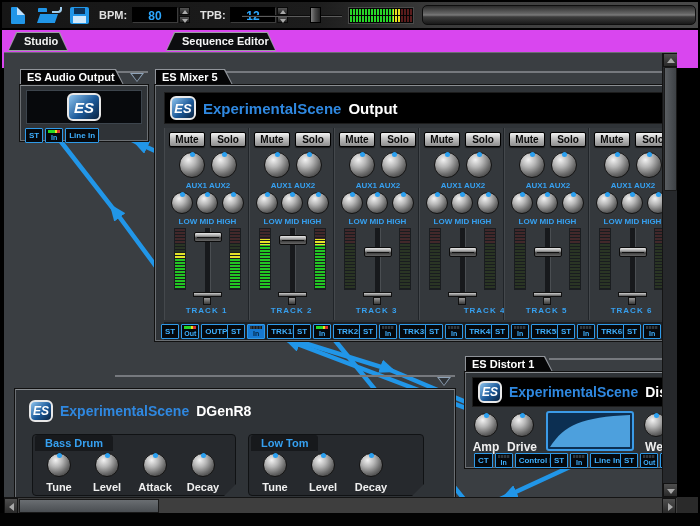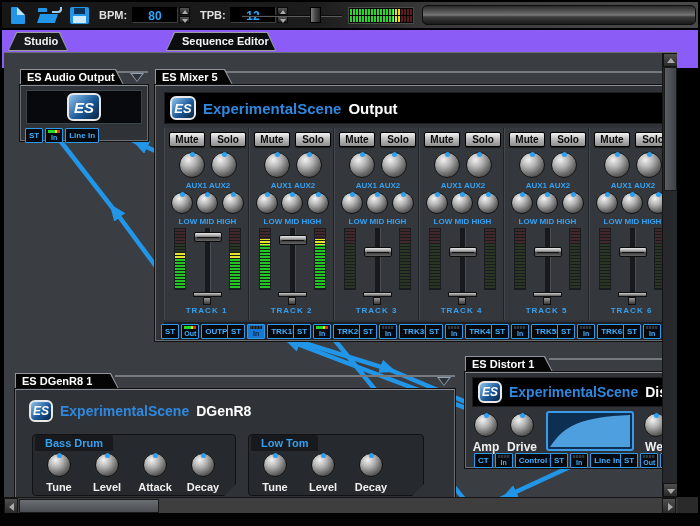--- a/index.html
+++ b/index.html
@@ -34,21 +34,21 @@
   .tb-handle{position:absolute;left:308px;top:5px;width:11px;height:16px;border:1px solid #000;
     background:linear-gradient(90deg,#808080,#4a4a4a 45%,#222);}
   .tb-meter{position:absolute;left:346px;top:5px;width:66px;height:17px;background:#050505;border:1px solid #4a4a4a;
     display:flex;flex-direction:column;gap:1px;padding:1px;}
   .tb-meter i{flex:1;
     background:linear-gradient(90deg,#28d828 0 70%,#e8e020 70% 81%,#5a1c1c 81% 100%);
     -webkit-mask:repeating-linear-gradient(90deg,#000 0 2px,transparent 2px 3px);
             mask:repeating-linear-gradient(90deg,#000 0 2px,transparent 2px 3px);}
 
   
-  .tabsrow{position:absolute;left:2px;top:30px;width:696px;height:38px;background:#8b5cf6;}
+  .tabsrow{position:absolute;left:2px;top:30px;width:696px;height:38px;background:#d946ef;}
   .apptab{position:absolute;top:2px;height:19px;}
   .apptab s{position:absolute;inset:0;background:#9a9ea2;clip-path:polygon(8px 0,calc(100% - 8px) 0,100% 100%,0 100%);text-decoration:none;}
   .apptab i{position:absolute;inset:1px;background:#0c0d0f;clip-path:polygon(8px 0,calc(100% - 8px) 0,100% 100%,0 100%);}
   .apptab.active i{background:#17191c;}
   .apptab span{position:relative;display:block;text-align:center;font:bold 11px/19px "Liberation Sans",sans-serif;color:#f4f4f4;padding:0 16px;white-space:nowrap;}
 
   
   .canvas{position:absolute;left:4px;top:52px;width:673px;height:445px;background:#3a3e42;overflow:hidden;border-top:1px solid #6a6e72;}
   svg.cables{position:absolute;left:0;top:0;z-index:1;}
 
@@ -307,21 +307,21 @@
               <div class="knob" style="left: 57px; top: 64px; width: 22px; height: 22px;"></div>
               <div class="klabel" style="left: 0px; top: 89px; width: 85px;">LOW  MID  HIGH</div>
               <div class="vmeter" style="left: 9px; top: 100px;"></div>
               <div class="vmeter" style="left: 64px; top: 100px;"></div>
               <div class="ftrack" style="left: 40px; top: 100px; height: 64px;"></div>
               <div class="fhandle" style="left: 29px; top: 119px;"></div>
               <div class="pan" style="left: 28px; top: 163px; width: 29px; height: 14px;">
                 <div class="bar"></div>
                 <div class="stem"></div>
               </div>
-              <div class="tracklabel" style="top: 178px;">TRACK 4</div>
+              <div class="tracklabel" style="top: 178px; margin-left: 23px;">TRACK 4</div>
             </div>
             <div class="strip" style="left: 340px;">
               <div class="msbtn" style="left: 4px;">Mute</div>
               <div class="msbtn" style="left: 45px;">Solo</div>
               <div class="knob" style="left: 14px; top: 24px; width: 26px; height: 26px;"></div>
               <div class="knob" style="left: 46px; top: 24px; width: 26px; height: 26px;"></div>
               <div class="klabel" style="left: 6px; top: 53px; width: 74px;">AUX1  AUX2</div>
               <div class="knob" style="left: 6px; top: 64px; width: 22px; height: 22px;"></div>
               <div class="knob" style="left: 31px; top: 64px; width: 22px; height: 22px;"></div>
               <div class="knob" style="left: 57px; top: 64px; width: 22px; height: 22px;"></div>
@@ -426,25 +426,20 @@
                 <i>In</i>
               </div>
               <div class="conn">TRK7IN</div>
             </div>
           </div>
       </div>
     </div>
 
     <div class="win" style="left:11px;top:320px;width:440px;height:125px;">
       <div class="wtopline" style="left:100px;width:340px;"></div>
-      <div class="wtab" style="width:104px;">
-          <s></s>
-          <i></i>
-        <span>ES DGenR8 1</span>
-        </div>
       <div class="wcollapse" style="left:422px;top:4px;"></div>
       <div class="wbody" style="width:440px;height:109px;border-bottom:none;">
         <div class="whdr" style="left:8px;top:6px;width:330px;height:30px;background:transparent;border:none;">
           <div class="eslogo" style="width:24px;height:22px;font-size:12px;">ES</div>
           <span class="brand" style="font-size:14px;">ExperimentalScene</span>
           <span class="prod" style="font-size:14px;">DGenR8</span>
         </div>
         <div id="dg-groups">
             <div class="grp" style="left: 16px; top: 44px; width: 204px; height: 62px;">
               <div class="grptab">Bass Drum</div>

